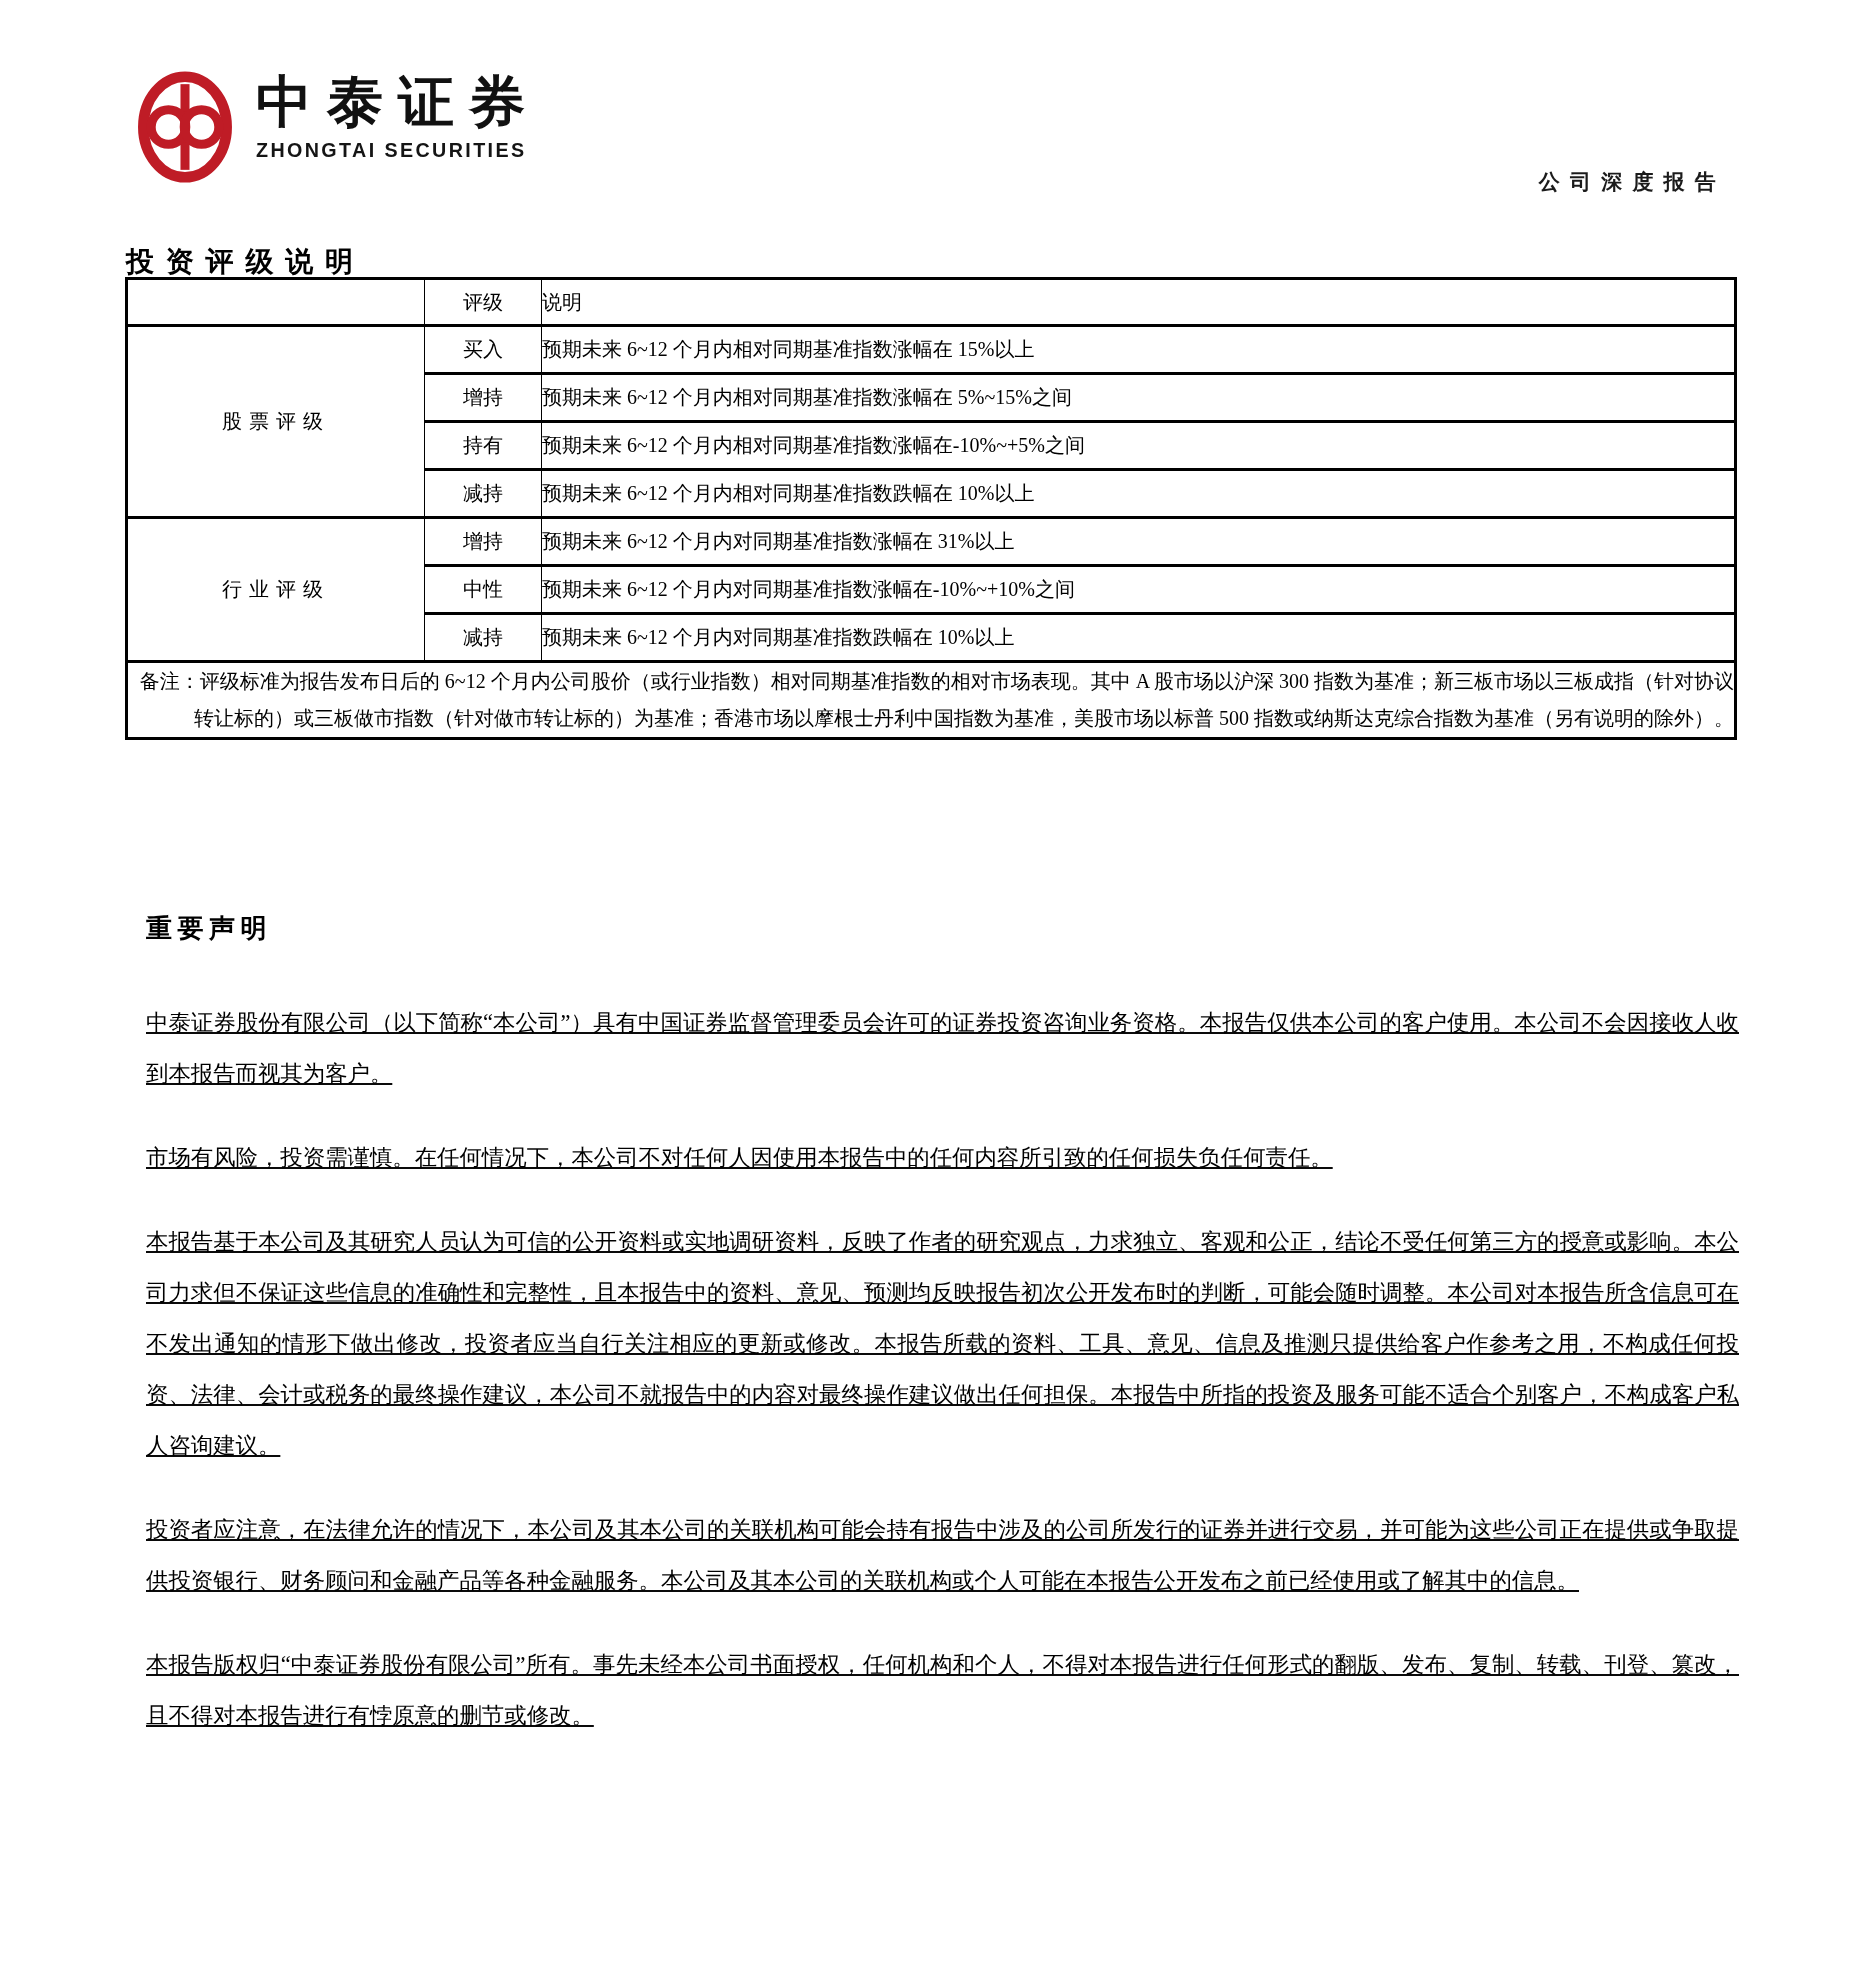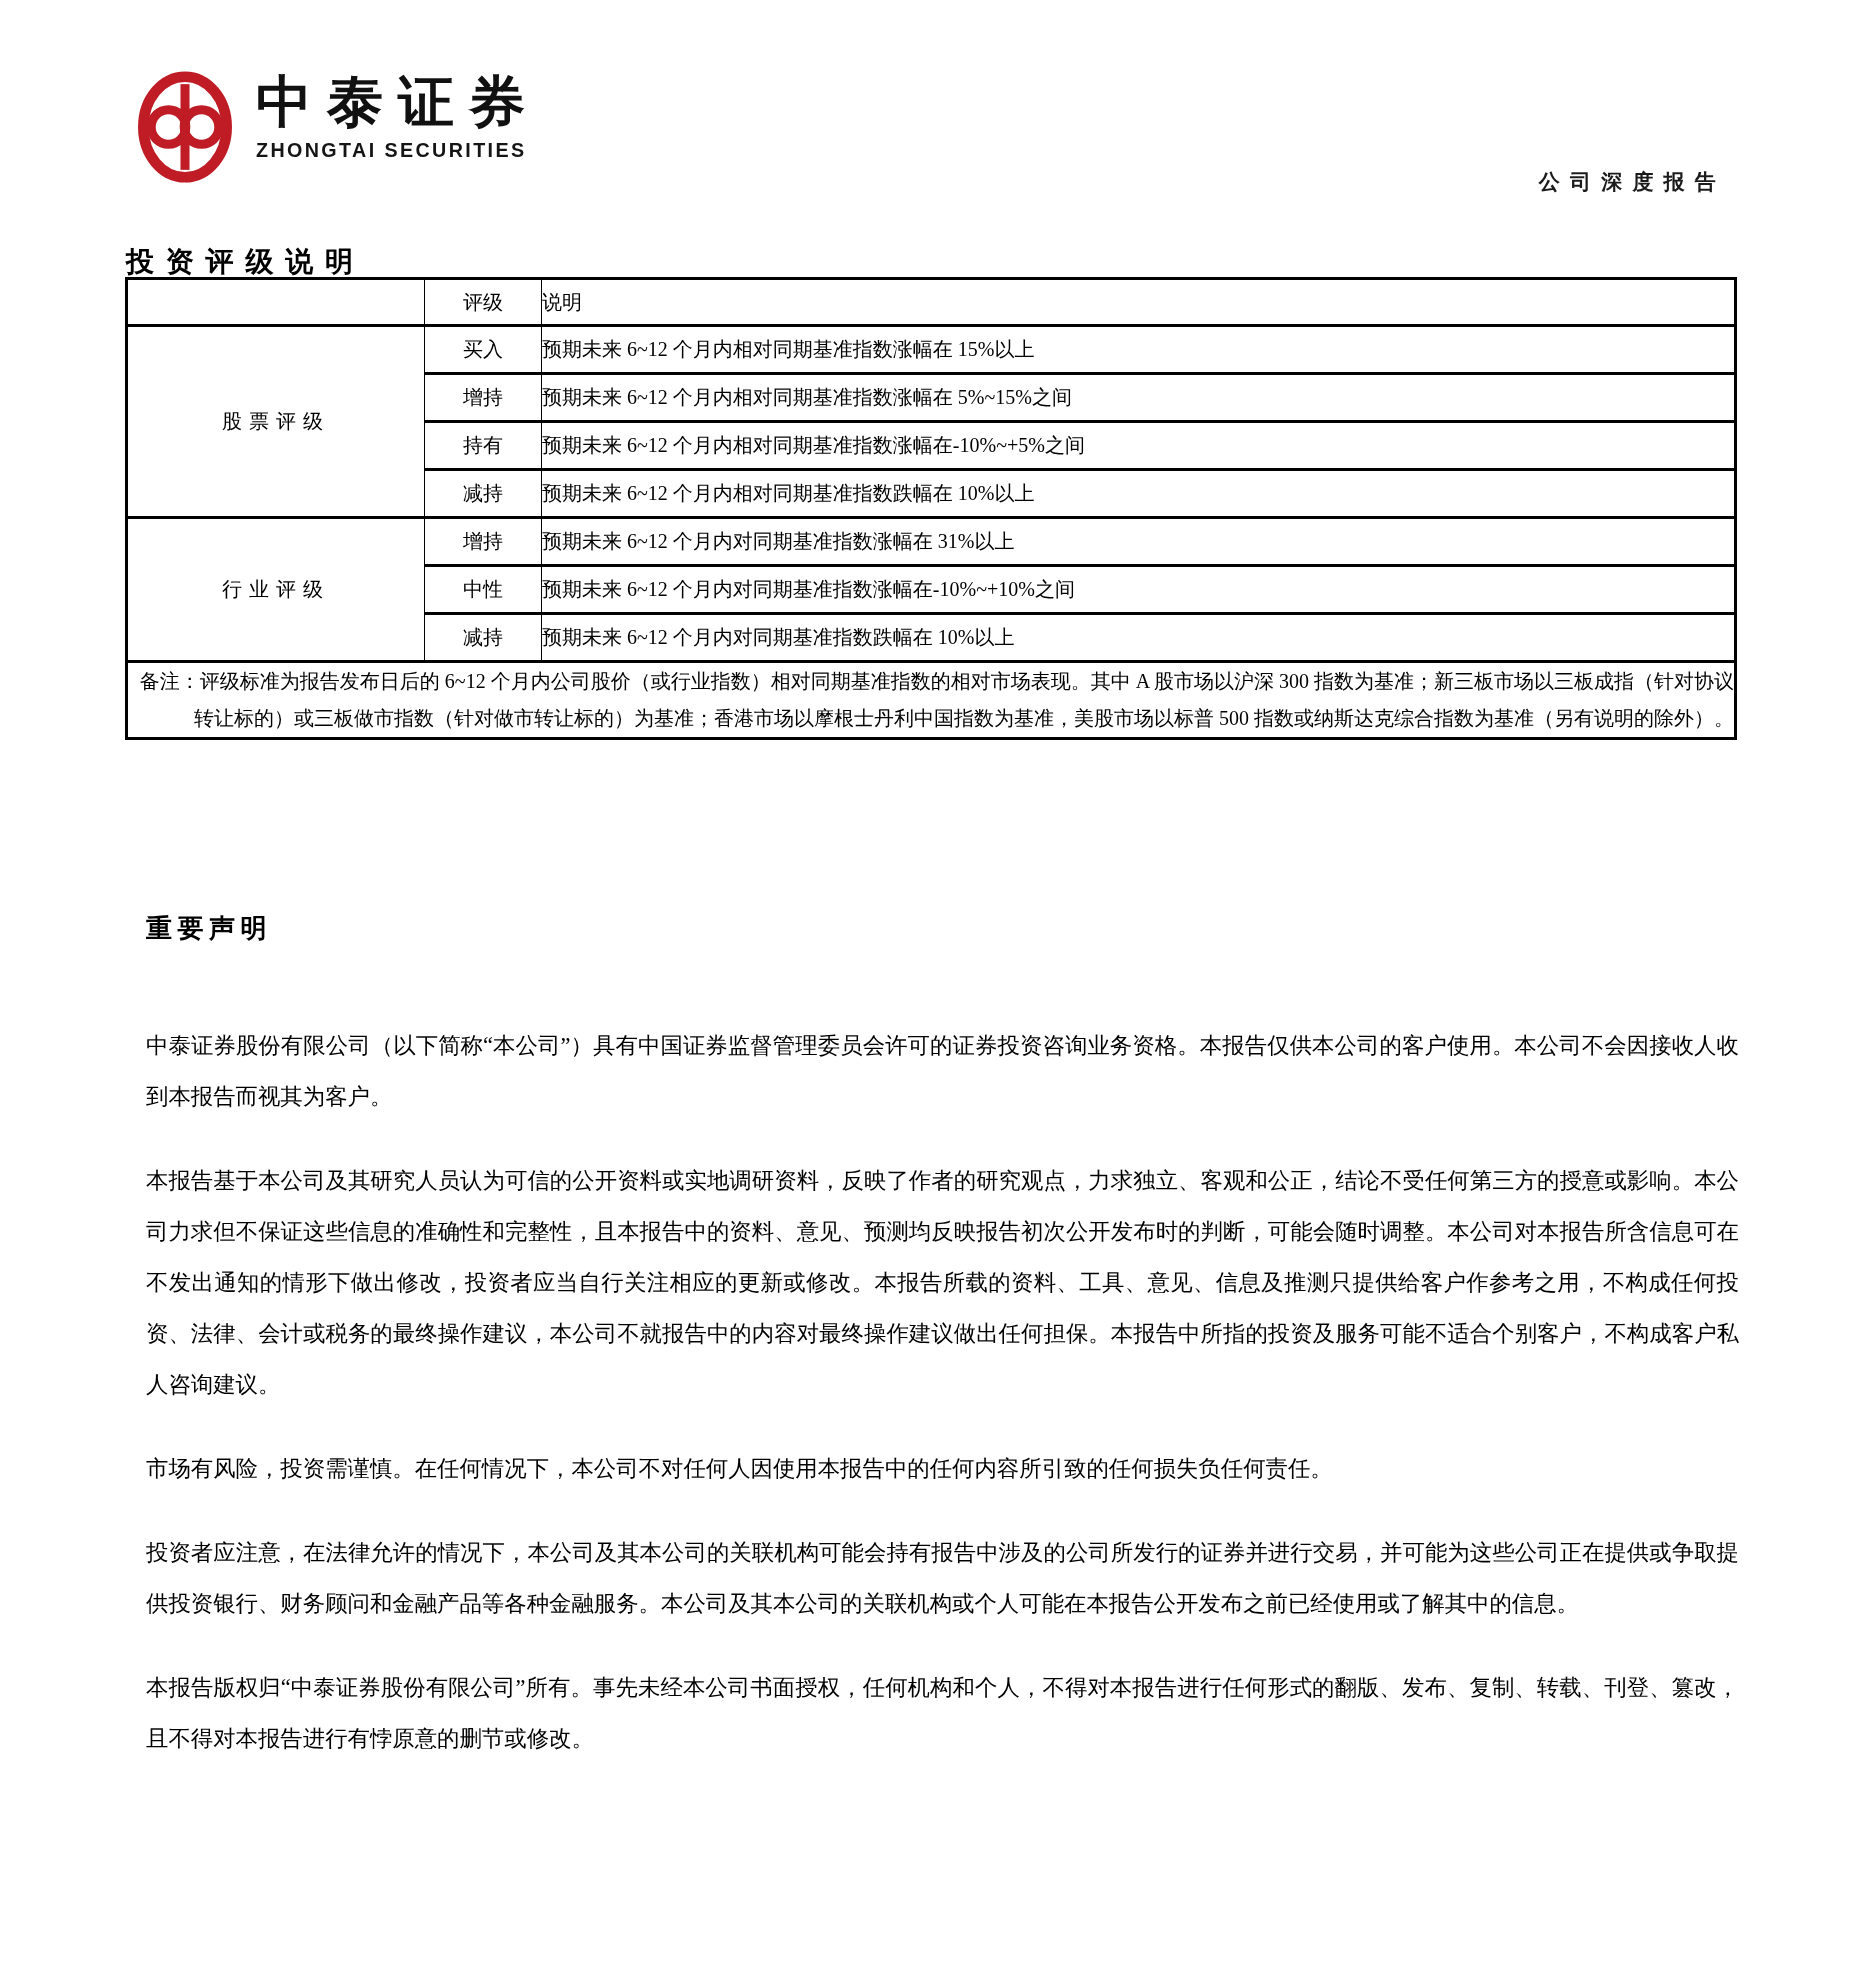--- a/index.html
+++ b/index.html
@@ -71,21 +71,21 @@
     text-align:right;
     vertical-align:top;
   }
   
   .statement-title{
     position:absolute; left:146px; top:911px;
     font-size:26px; font-weight:bold; letter-spacing:5.5px;
     color:#000;
   }
   .paragraphs{
-    position:absolute; left:146px; top:1020px; width:1593px;
+    position:absolute; left:146px; top:997px; width:1593px;text-decoration:underline;
   }
   .paragraphs p{
     margin:0 0 33px 0;
     font-size:22.4px;
     line-height:51px;
     text-align:justify;
     text-justify:inter-ideograph;
     color:#000;
   }
 </style>
@@ -154,20 +154,20 @@
     <tr>
       <td class="note-cell" colspan="3">备注：评级标准为报告发布日后的 6~12 个月内公司股价（或行业指数）相对同期基准指数的相对市场表现。其中 A 股市场以沪深 300 指数为基准；新三板市场以三板成指（针对协议转让标的）或三板做市指数（针对做市转让标的）为基准；香港市场以摩根士丹利中国指数为基准，美股市场以标普 500 指数或纳斯达克综合指数为基准（另有说明的除外）。</td>
     </tr>
   </tbody>
     </table>
 
   <div class="statement-title">重要声明</div>
 
   <div class="paragraphs">
     <p>中泰证券股份有限公司（以下简称“本公司”）具有中国证券监督管理委员会许可的证券投资咨询业务资格。本报告仅供本公司的客户使用。本公司不会因接收人收到本报告而视其为客户。</p>
+    <p>市场有风险，投资需谨慎。在任何情况下，本公司不对任何人因使用本报告中的任何内容所引致的任何损失负任何责任。</p>
     <p>本报告基于本公司及其研究人员认为可信的公开资料或实地调研资料，反映了作者的研究观点，力求独立、客观和公正，结论不受任何第三方的授意或影响。本公司力求但不保证这些信息的准确性和完整性，且本报告中的资料、意见、预测均反映报告初次公开发布时的判断，可能会随时调整。本公司对本报告所含信息可在不发出通知的情形下做出修改，投资者应当自行关注相应的更新或修改。本报告所载的资料、工具、意见、信息及推测只提供给客户作参考之用，不构成任何投资、法律、会计或税务的最终操作建议，本公司不就报告中的内容对最终操作建议做出任何担保。本报告中所指的投资及服务可能不适合个别客户，不构成客户私人咨询建议。</p>
-    <p>市场有风险，投资需谨慎。在任何情况下，本公司不对任何人因使用本报告中的任何内容所引致的任何损失负任何责任。</p>
     <p>投资者应注意，在法律允许的情况下，本公司及其本公司的关联机构可能会持有报告中涉及的公司所发行的证券并进行交易，并可能为这些公司正在提供或争取提供投资银行、财务顾问和金融产品等各种金融服务。本公司及其本公司的关联机构或个人可能在本报告公开发布之前已经使用或了解其中的信息。</p>
     <p>本报告版权归“中泰证券股份有限公司”所有。事先未经本公司书面授权，任何机构和个人，不得对本报告进行任何形式的翻版、发布、复制、转载、刊登、篡改，且不得对本报告进行有悖原意的删节或修改。</p>
   </div>
 
 </div>
 
 
 </body></html>

